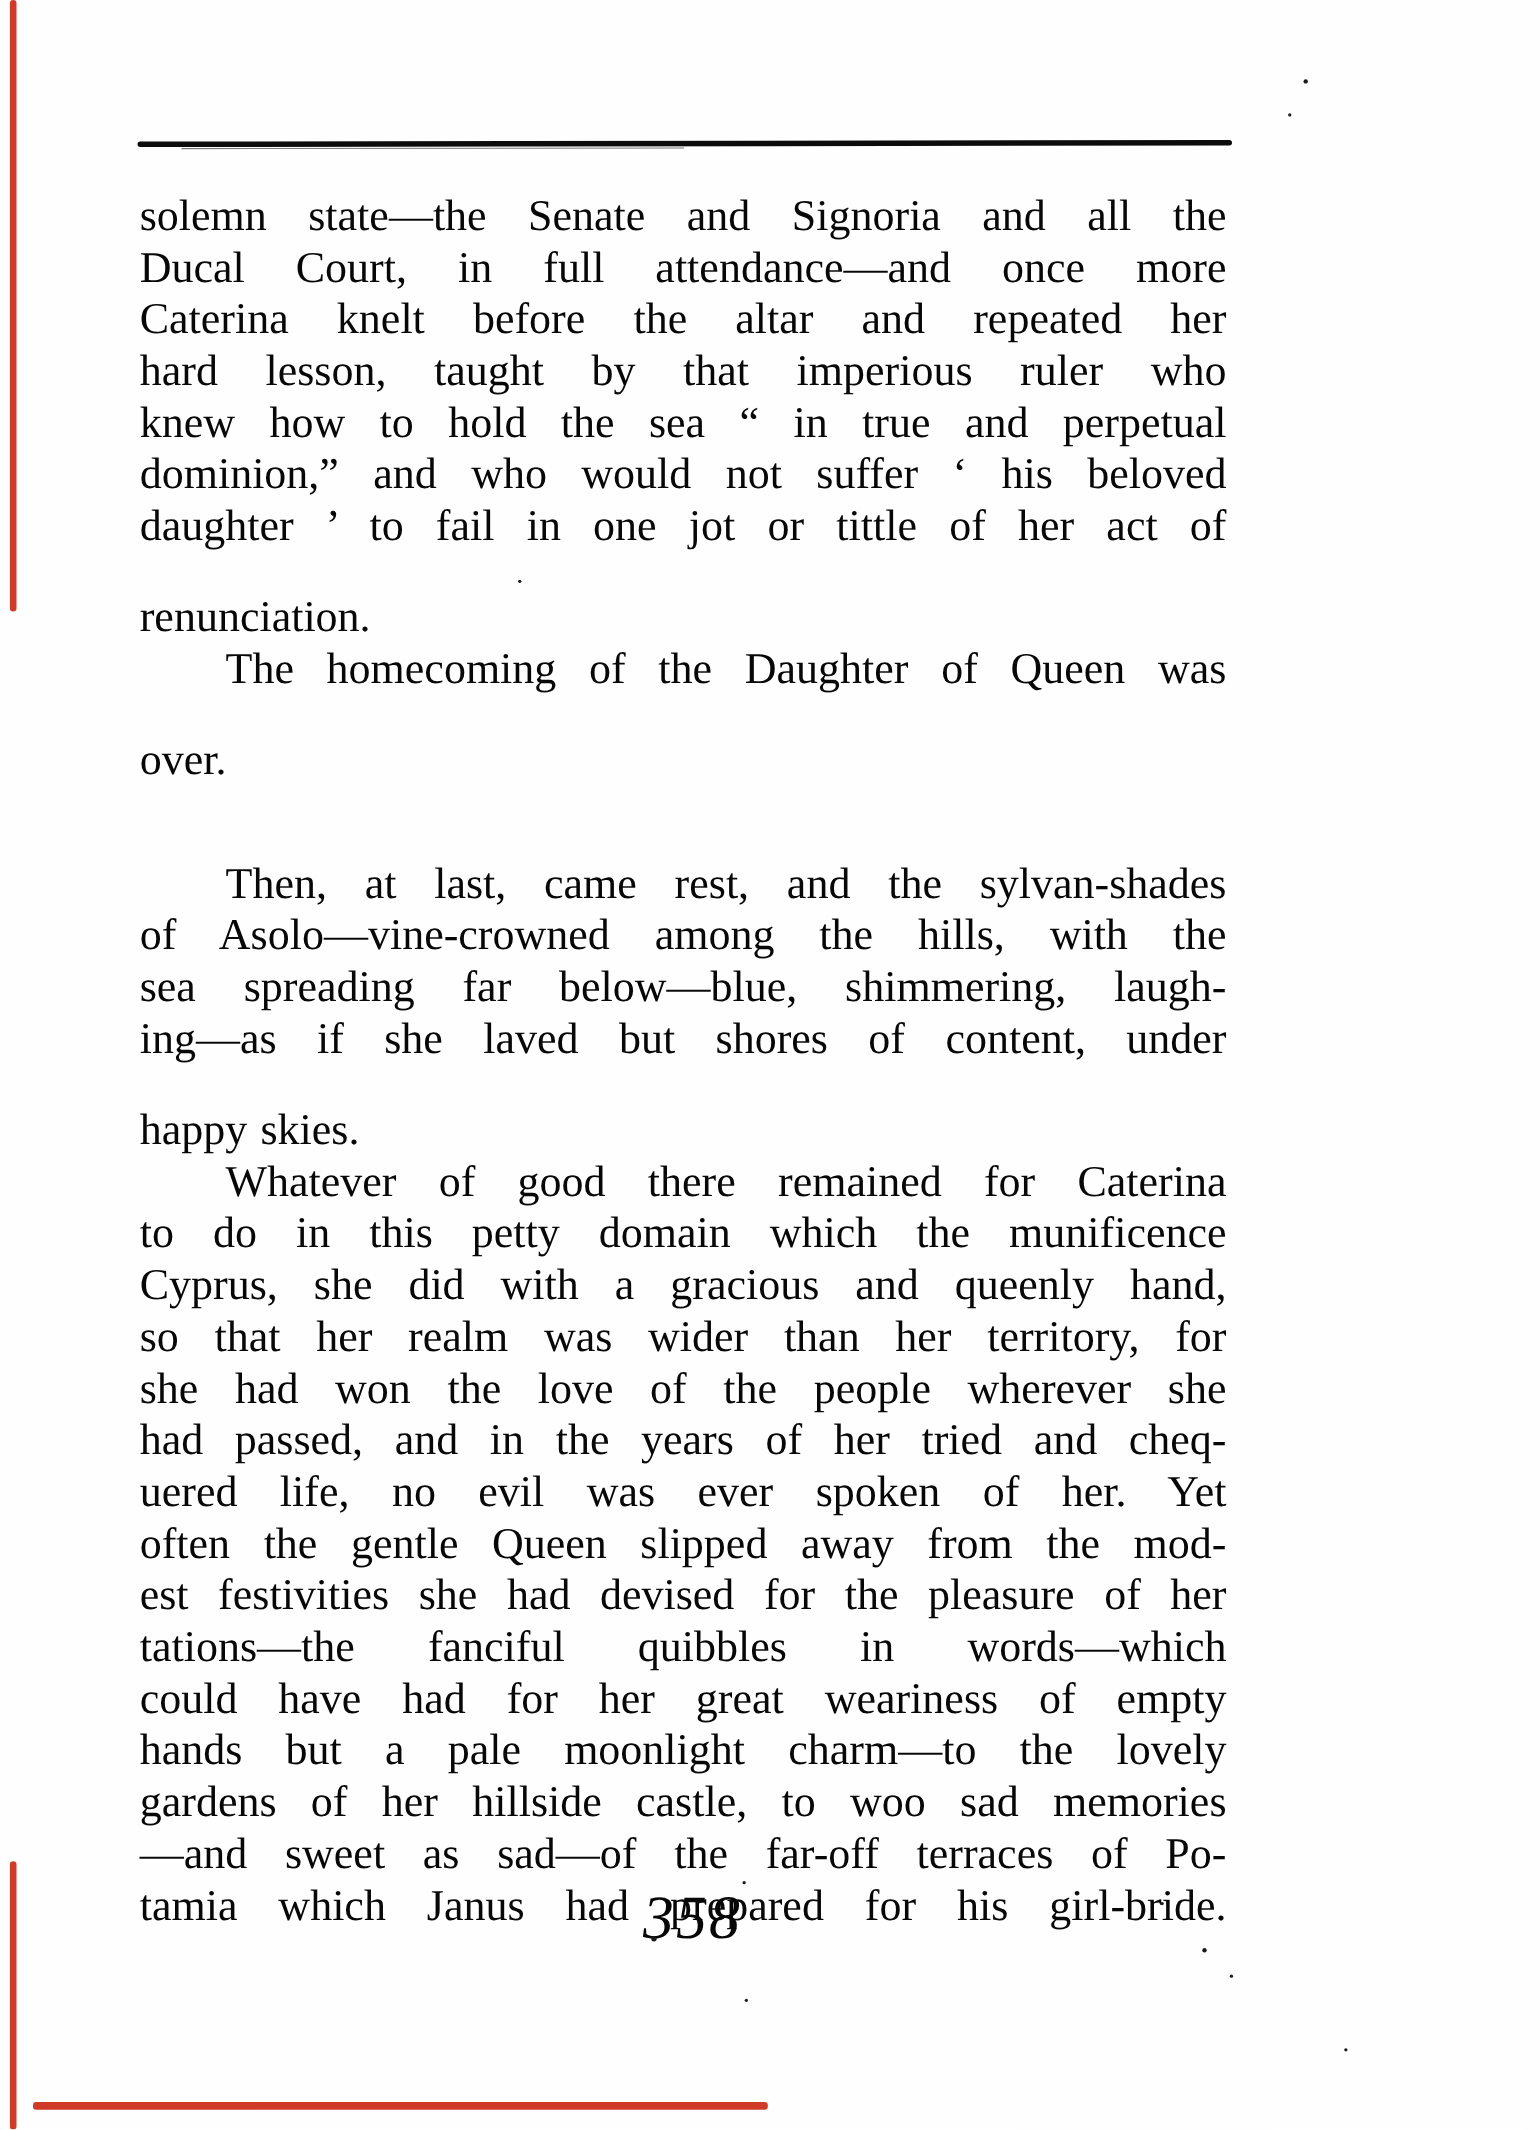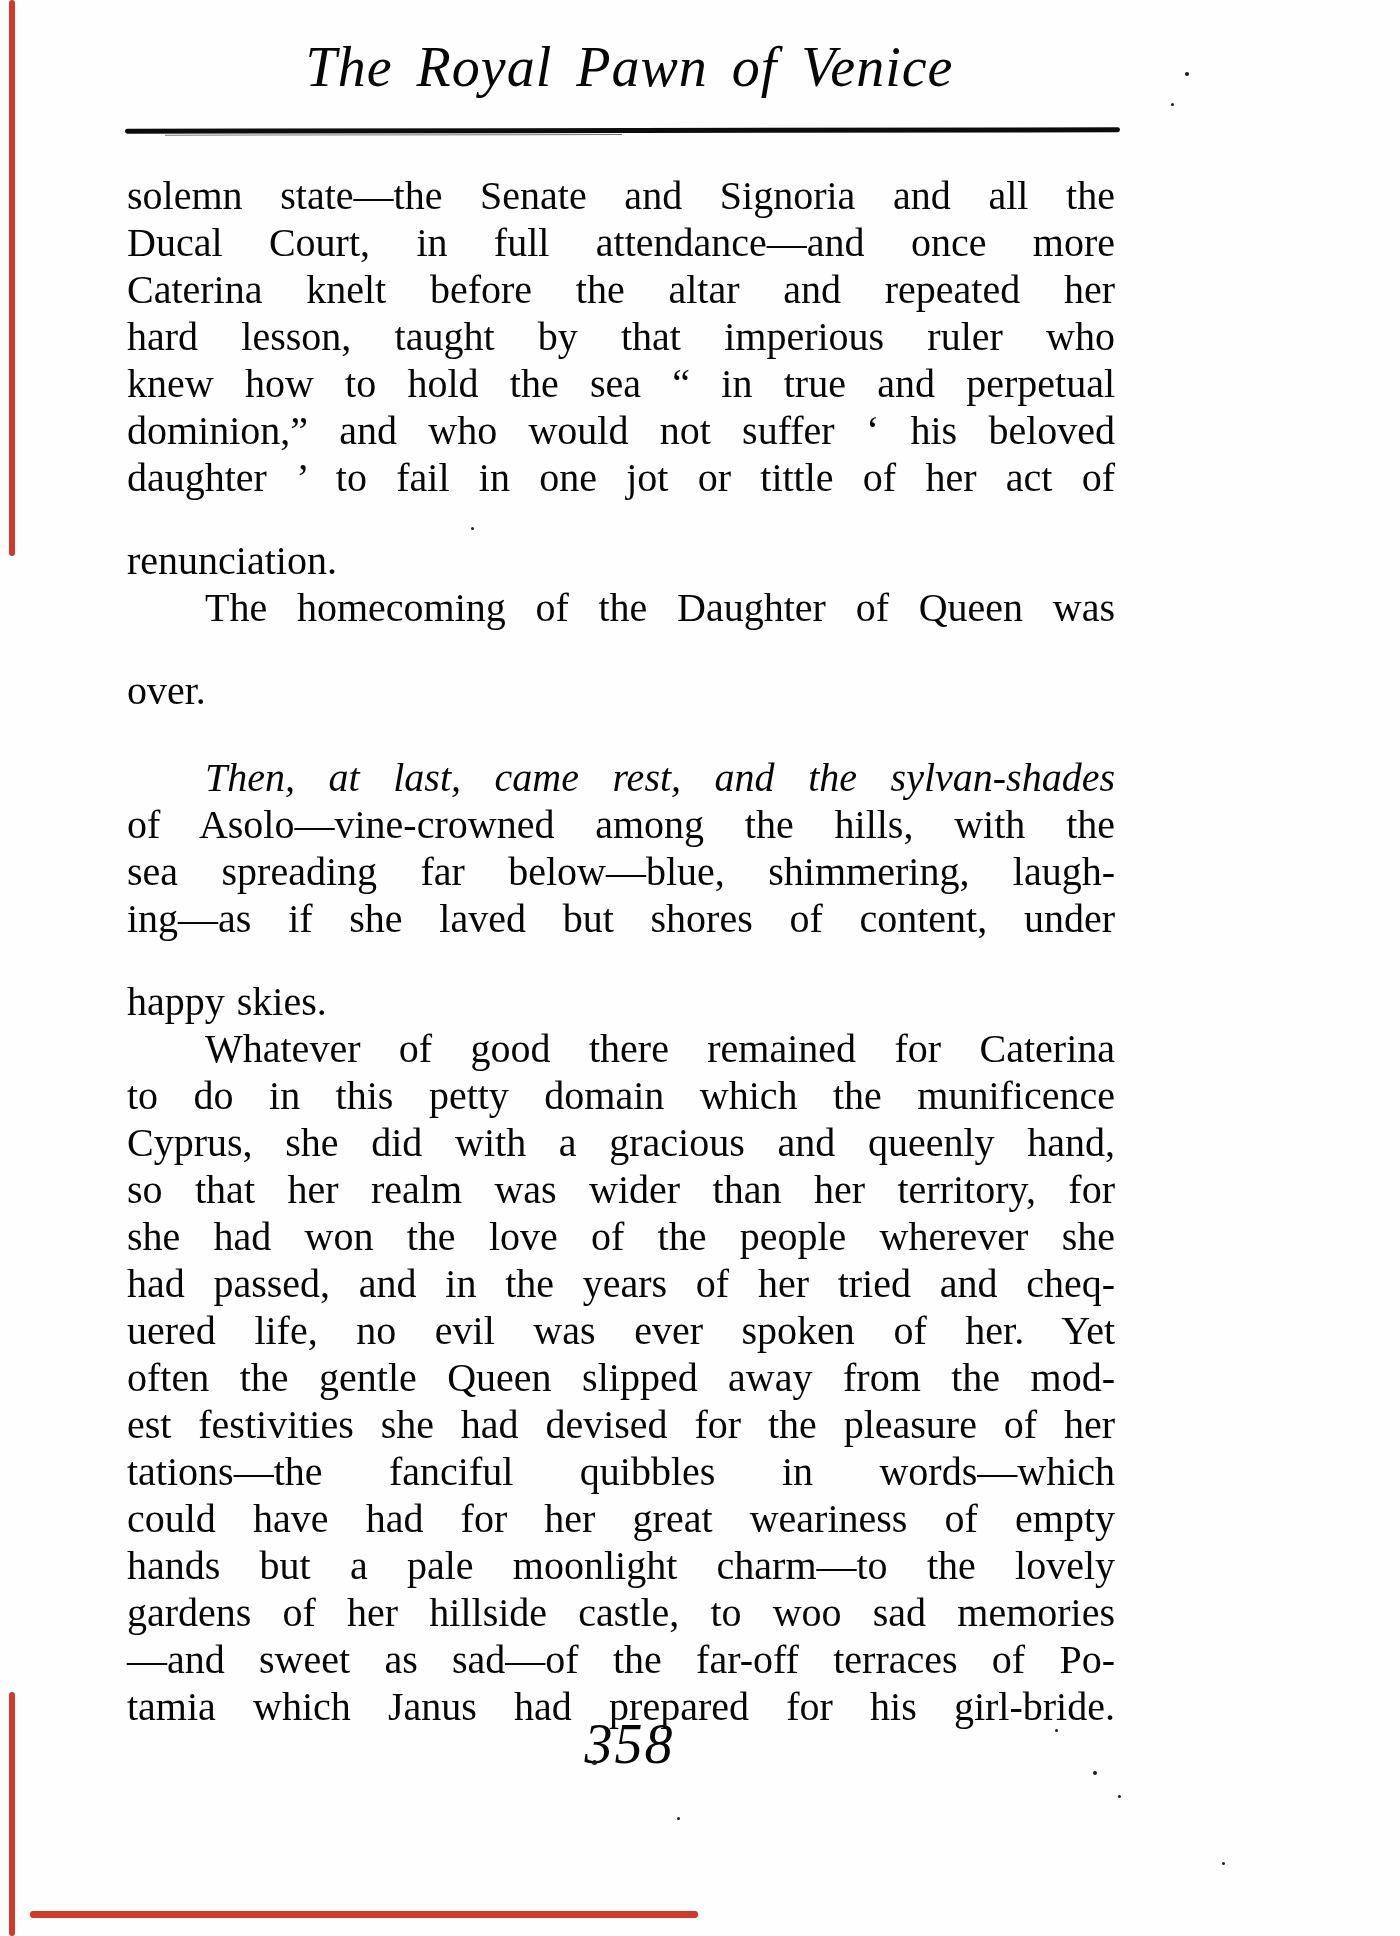--- a/index.html
+++ b/index.html
@@ -51,21 +51,21 @@
     font-size: 40px;
     line-height: 47px;
     height: 47px;
     text-align: justify;
     text-align-last: justify;
     word-spacing: 2px;
     white-space: normal;
   }
   .line.indent { text-indent: 78px; }
   .line.last { text-align-last: left; margin-top: 36px; }
-  .line.gap { margin-top: 40px; font-style: italic; }
+  .line.gap { margin-top: 65px; }
   
   .page-number {
     position: absolute;
     left: 132px; top: 1714px; width: 995px;
     text-align: center;
     font-style: italic;
     font-size: 56px;
     line-height: 1.1;
     letter-spacing: 2px;
   }
@@ -79,21 +79,20 @@
     position: absolute;
     background: #1b1b1b;
     border-radius: 50%;
   }
 </style>
 </head>
 <body>
 
 <div class="page">
 
-  <div class="running-head">The Royal Pawn of Venice</div>
 
   <div class="head-rule"></div>
 
   <div class="body-text">
       <div class="line">solemn state—the Senate and Signoria and all the</div>
       <div class="line">Ducal Court, in full attendance—and once more</div>
       <div class="line">Caterina knelt before the altar and repeated her</div>
       <div class="line">hard lesson, taught by that imperious ruler who</div>
       <div class="line">knew how to hold the sea “ in true and perpetual</div>
       <div class="line">dominion,” and who would not suffer ‘ his beloved</div>

